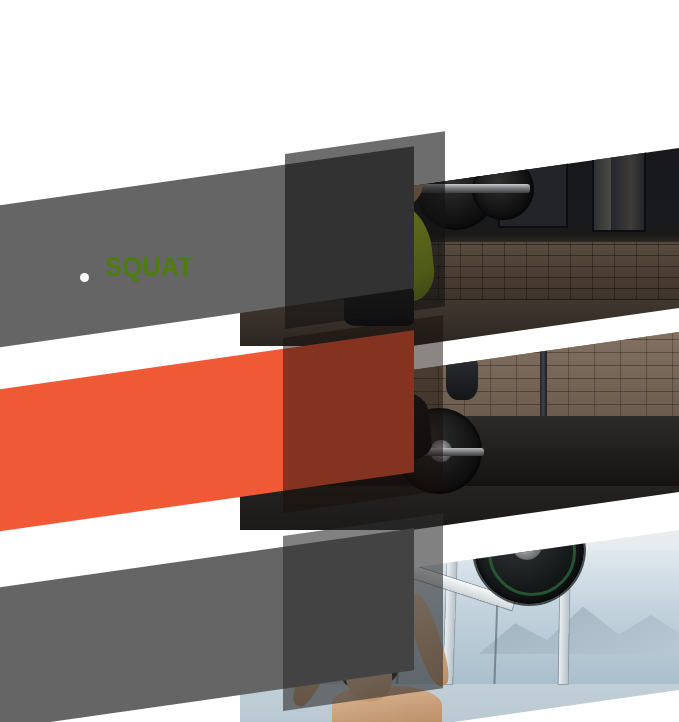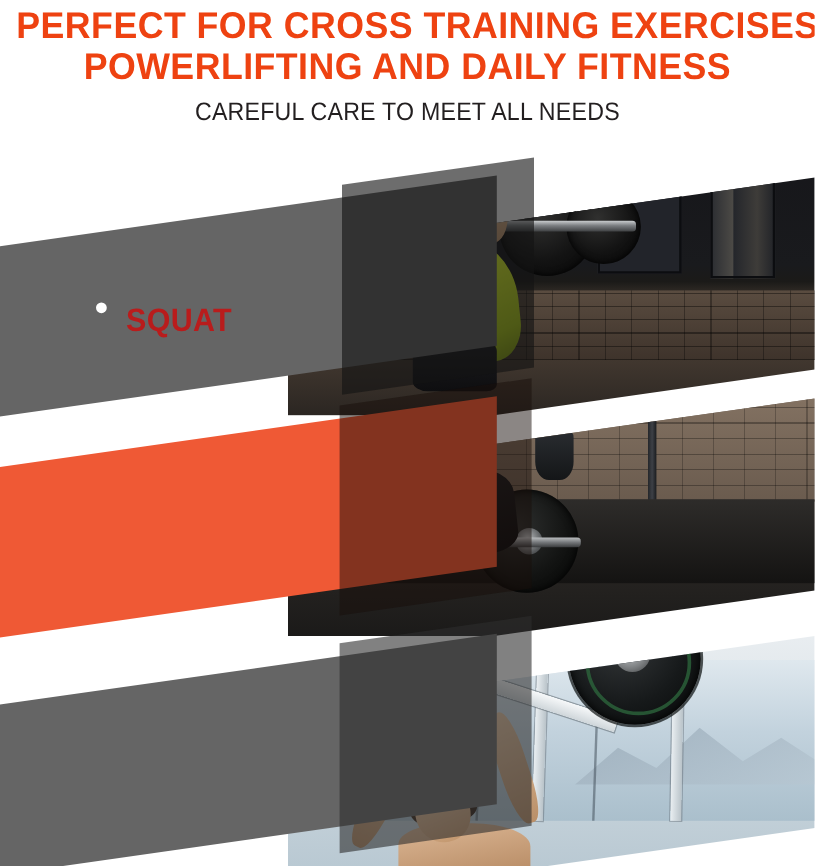--- a/index.html
+++ b/index.html
@@ -116,23 +116,23 @@
   }
   .bridge-1 { left: 285px; top: 24px;  background: rgba(20,20,20,0.62); }
   .bridge-2 { left: 283px; top: 18px;  background: rgba(24,14,10,0.50); }
   .bridge-3 { left: 283px; top: 28px;  background: rgba(45,45,45,0.60); }
 
   
   .label-row {
     position: absolute;
     left: 80px;
     display: flex;
-    align-items: flex-start;
+    align-items: flex-end;
     gap: 16px;
-    color: #b91c1c;
+    color: #4d7c0f;
     pointer-events: none;
   }
   .label-row-1 { top: 122px; }
   .bullet {
     width: 9px;
     height: 9px;
     border-radius: 50%;
     background: #ffffff;
     flex: 0 0 auto;
   }
@@ -400,25 +400,20 @@
     position: absolute; left: 92px; top: 190px; width: 110px; height: 44px;
     background: linear-gradient(170deg,#ddb896,#b68a63);
     border-radius: 40% 44% 16% 20%;
   }
 </style>
 </head>
 <body>
 
 <div id="stage">
 
-  <div class="header">
-    <div class="headline headline-1">PERFECT FOR CROSS TRAINING EXERCISES</div>
-    <div class="headline headline-2">POWERLIFTING AND DAILY FITNESS</div>
-    <div class="subhead">CAREFUL CARE TO MEET ALL NEEDS</div>
-  </div>
 
   <div class="panel panel-1">
 
     <div class="photoband photoband-1">
       <div class="photo-inner ph1">
         <div class="window w3"></div>
         <div class="window w1"></div>
         <div class="window w2"></div>
         <div class="brick"></div>
         <div class="plate pl-l"></div>

